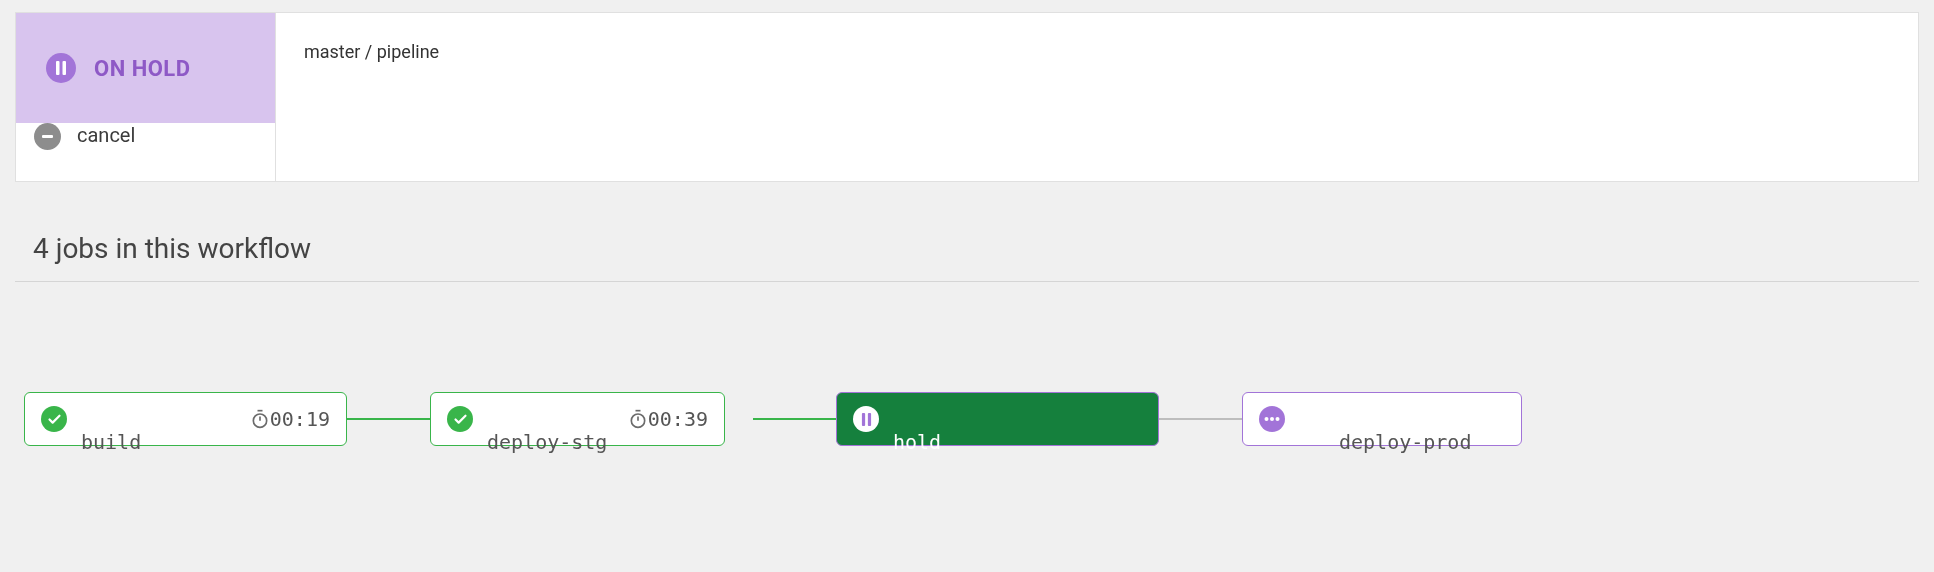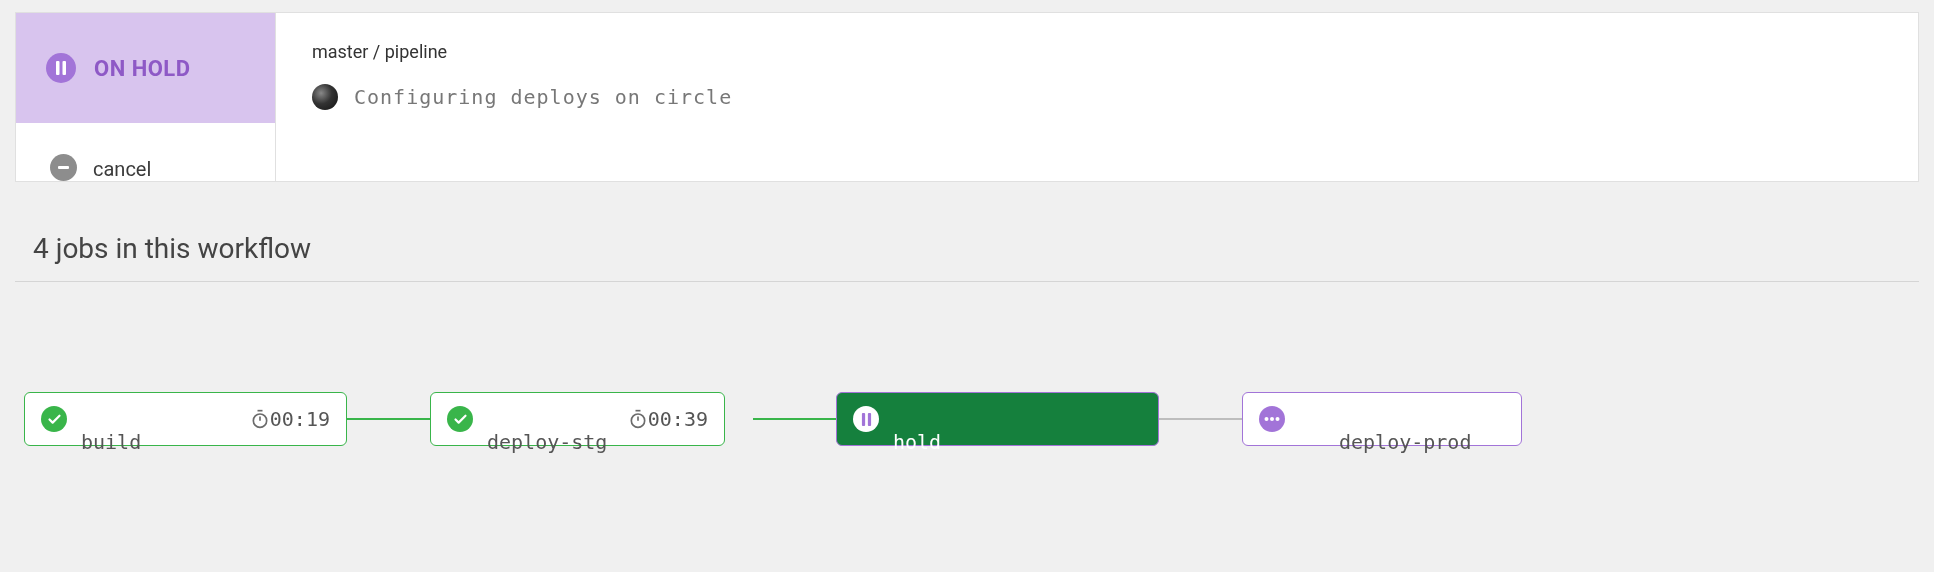--- a/index.html
+++ b/index.html
@@ -10,21 +10,20 @@
       height: 572px;
       overflow: hidden;
     }
     
     
     .header-card {
       display: flex;
       background: #fff;
       margin: 12px 15px 0 15px;
       border: 1px solid #e0e0e0;
-      gap: 8px;
     }
     .status-panel {
       width: 260px;
       border-right: 1px solid #e0e0e0;
     }
     .status-badge {
       background: #D8C4EE;
       height: 110px;
       display: flex;
       align-items: center;
@@ -44,22 +43,22 @@
     }
     .status-text {
       font-weight: 700;
       font-size: 22px;
       color: #8E59C6;
       letter-spacing: 0.5px;
     }
     .cancel-row {
       height: 58px;
       display: flex;
-      align-items: flex-end;
-      padding: 0 34px;
+      align-items: flex-start;
+      padding: 0 18px;
       gap: 16px;
       cursor: pointer;
     }
     .cancel-icon {
       width: 27px;
       height: 27px;
       border-radius: 50%;
       background: #8d8d8d;
       display: flex;
       align-items: center;
@@ -203,24 +202,20 @@
       </span>
       <span class="status-text">ON HOLD</span>
     </div>
     <div class="cancel-row">
       <span class="cancel-icon"></span>
       <span class="cancel-text">cancel</span>
     </div>
   </div>
   <div class="pipeline-info">
     <div class="pipeline-title">master / pipeline</div>
-    <div class="commit-row">
-      <span class="avatar"></span>
-      <span class="commit-msg">Configuring deploys on circle</span>
-    </div>
   </div>
 </div>
 
 <div class="jobs-header">
   <div class="jobs-title">4 jobs in this workflow</div>
 </div>
 
 <div class="graph">
 
   <div class="edge edge-green" style="left:332px; width:83px;"></div>

